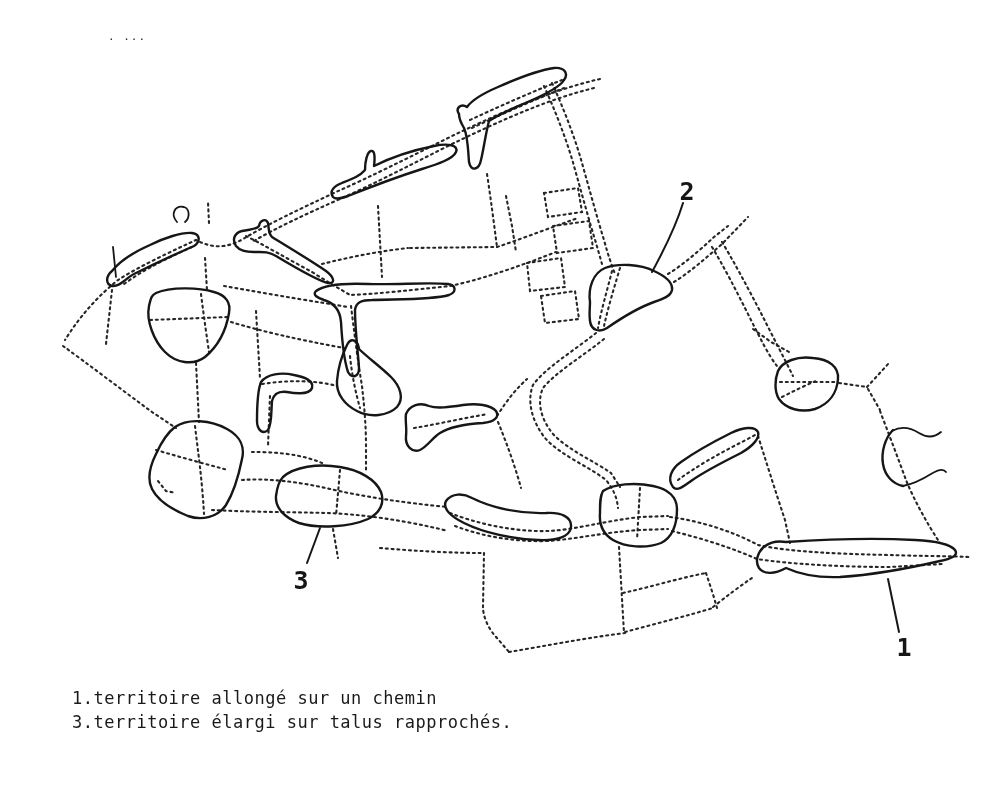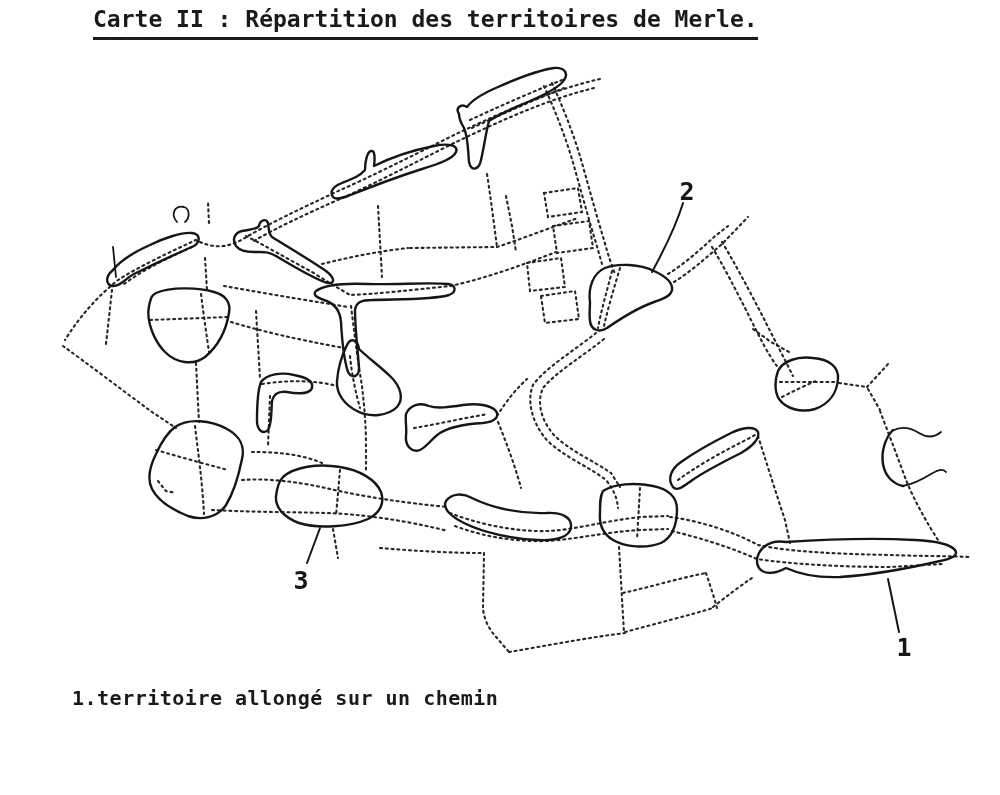--- a/index.html
+++ b/index.html
@@ -15,35 +15,34 @@
     border-bottom:3px solid #1a1a1a;padding-bottom:5px;
     white-space:nowrap;
   }
   .title-artifact{
     position:absolute;left:108px;top:33px;
     font-size:11px;letter-spacing:1px;color:#2a2a2a;
   }
   .map-wrap{position:absolute;left:0;top:0;width:1000px;height:795px;}
   .legend{
     position:absolute;left:72px;top:686px;
-    font-size:20px;font-weight:bold;line-height:24px;letter-spacing:0.5px;
+    font-size:17px;font-weight:normal;line-height:24px;letter-spacing:0.5px;
     white-space:nowrap;
   }
   svg .dot{fill:none;stroke:#262626;stroke-width:2.1;stroke-dasharray:2 3.8;stroke-linecap:round;}
   svg .blob{fill:none;stroke:#161616;stroke-width:2.4;stroke-linejoin:round;stroke-linecap:round;}
   svg .thin{fill:none;stroke:#161616;stroke-width:1.8;stroke-linecap:round;}
   svg .leader{fill:none;stroke:#161616;stroke-width:2;stroke-linecap:round;}
   svg text.num{font-family:"DejaVu Sans Mono","Liberation Mono",monospace;font-size:25px;font-weight:bold;fill:#161616;text-anchor:middle;}
 </style>
 </head>
 <body>
 
 <div class="page">
 
-  <div class="title">Carte II : Répartition des territoires de Merle.</div>
   <div class="title-artifact">· ···</div>
 
   <div class="map-wrap">
     <svg width="1000" height="795" viewBox="0 0 1000 795">
 
       <g>
 
         <path class="dot" d="M600,79 C548,91 498,114 452,136 C410,157 370,177 336,192 C300,209 268,224 243,239 C226,249 211,248 196,240 C170,252 140,266 118,280 C98,296 80,316 65,340"></path>
         <path class="dot" d="M594,88 C545,100 498,122 454,143 C414,163 376,183 340,199 C306,214 276,228 252,242"></path>
         <path class="dot" d="M192,247 C170,257 146,268 124,284"></path>
@@ -186,15 +185,16 @@
         <text class="num" x="687" y="200">2</text>
 
         <path class="leader" d="M307,563 L320,528"></path>
         <text class="num" x="301" y="589">3</text>
       </g>
     </svg>
   </div>
 
   <div class="legend">
     <div>1.territoire allongé sur un chemin</div>
+    <div>3.territoire élargi sur talus rapprochés.</div>
   </div>
 
 </div>
 
 </body></html>

